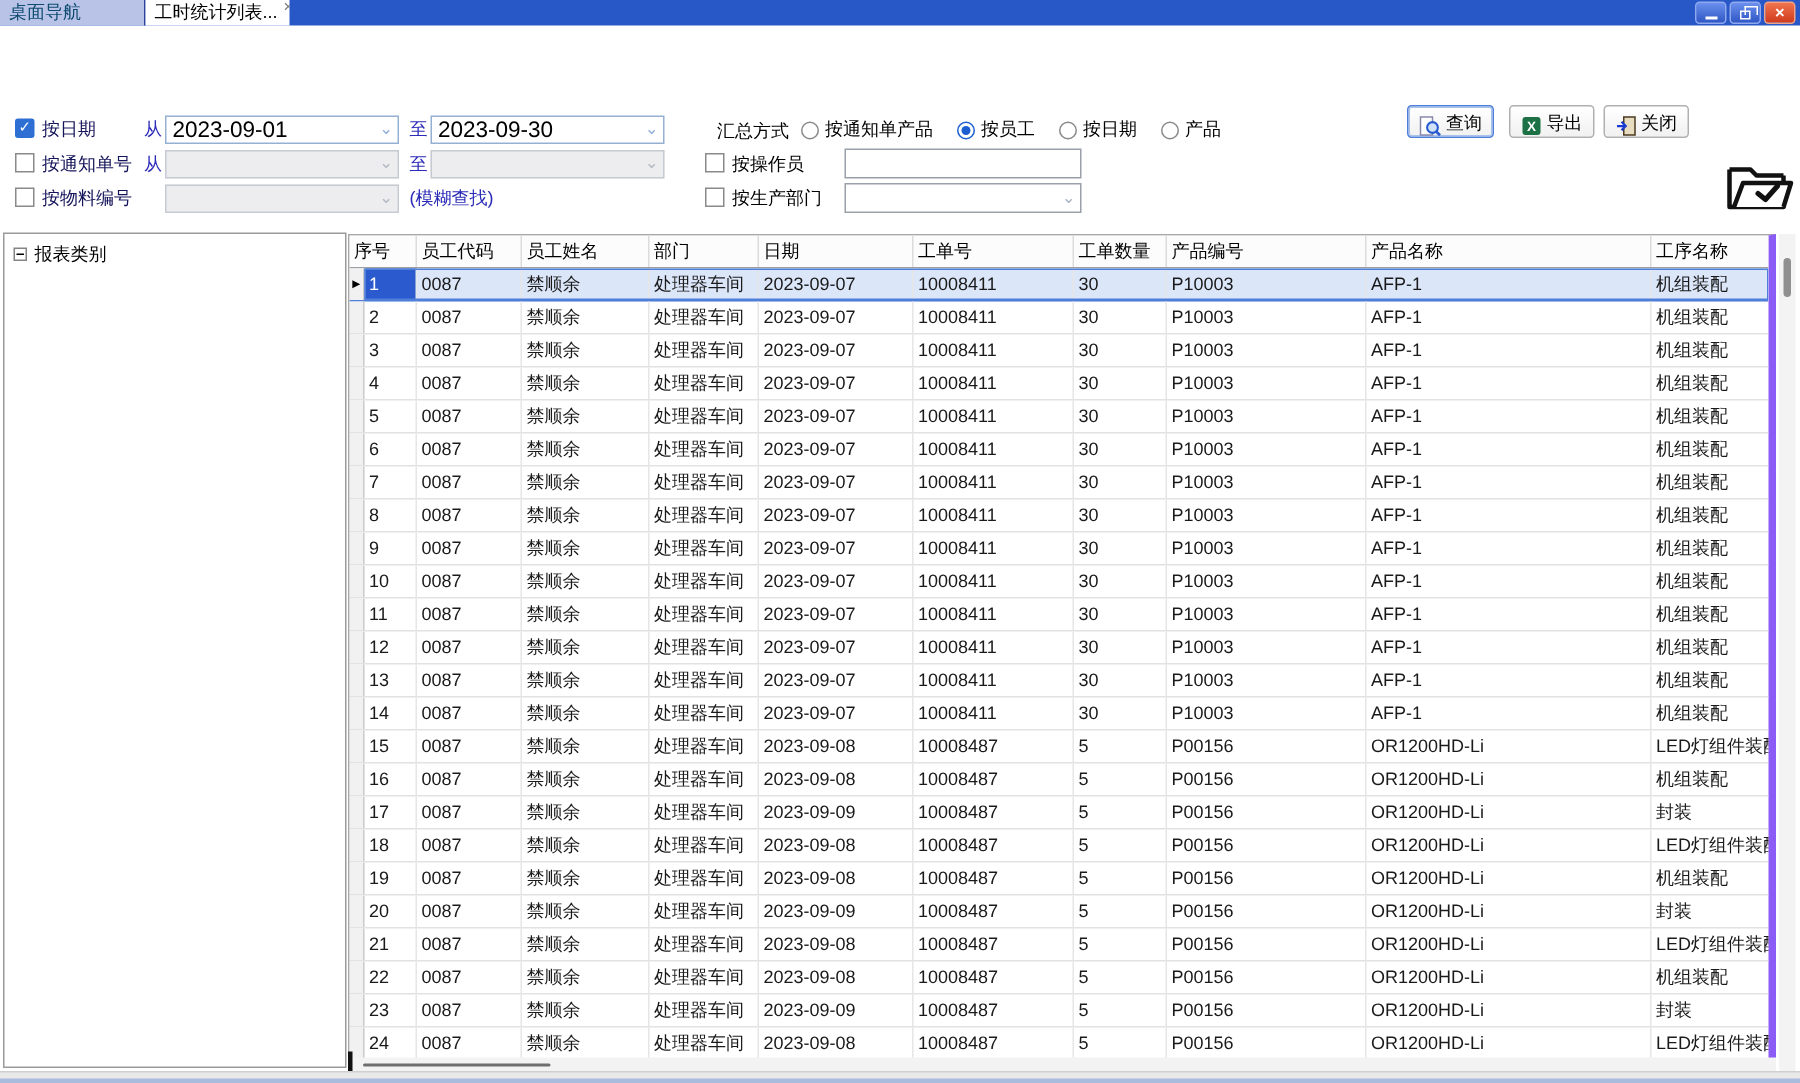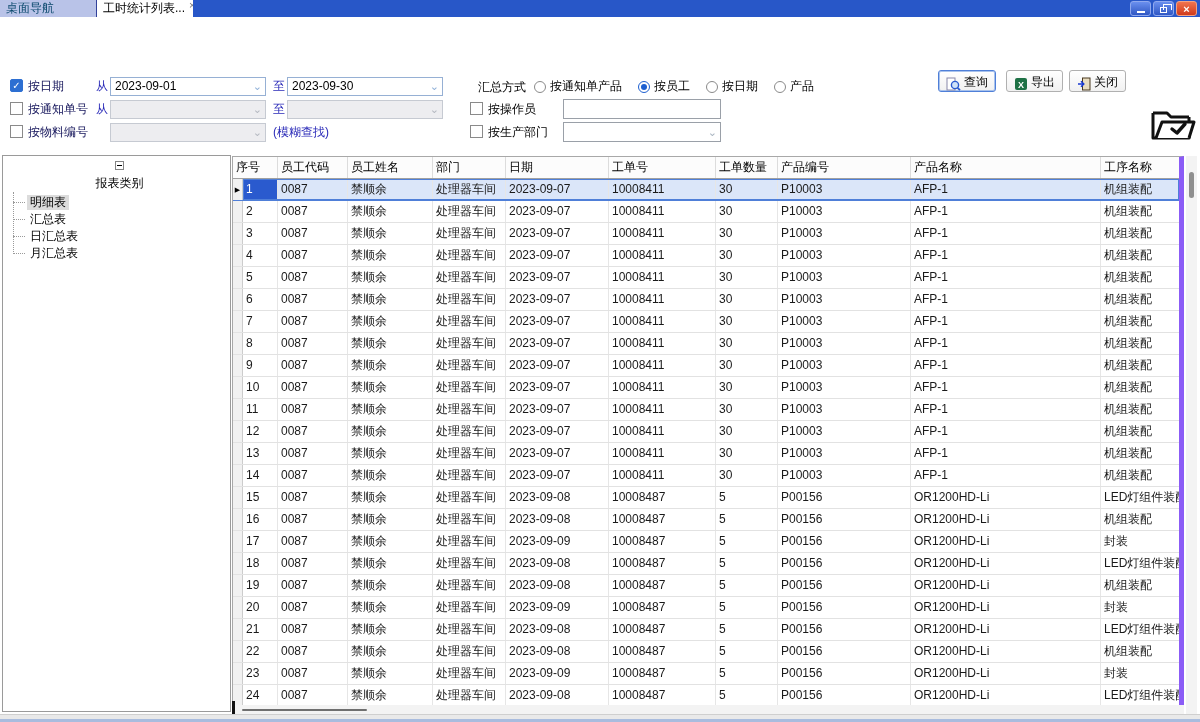--- a/index.html
+++ b/index.html
@@ -22,39 +22,39 @@
   .glyph-min{width:8px;height:2px;background:#fff;margin-top:7px;}
   .glyph-restore{width:7px;height:6px;border:1px solid #fff;position:relative;margin-top:3px;}
   .glyph-restore::before{content:"";position:absolute;left:2px;top:-4px;width:7px;height:5px;border:1px solid #fff;border-bottom:none;}
   
   .flabel{position:absolute;font-size:12px;line-height:14px;white-space:nowrap;}
   .navy{color:#14145a;}
   .blue{color:#2a2ab8;}
   .cb{position:absolute;width:13px;height:13px;border:1px solid #8a8a8a;background:#fff;}
   .cb.checked{background:#2d6fd2;border-color:#2d6fd2;color:#fff;font-size:10px;line-height:12px;text-align:center;border-radius:2px;}
   .combo{position:absolute;height:19px;background:#fff;border:1px solid #96b0d4;}
-  .combo .val{display:block;font-size:12px;line-height:17px;padding-left:4px;overflow:hidden;white-space:nowrap;}
+  .combo .val{display:block;font-size:15px;line-height:17px;padding-left:4px;overflow:hidden;white-space:nowrap;}
   .combo .arrow{position:absolute;right:3px;top:0px;font-size:11px;color:#8fb0d8;line-height:17px;}
   .combo.disabled{background:#ededf0;border-color:#c6cad2;}
   .combo.disabled .arrow{color:#b4b8c0;}
   .combo.plain{border-color:#9aa0a8;}
   .combo.plain .arrow{color:#a8b4c0;}
   .radio-row{position:absolute;display:flex;gap:6px;}
   .radio-item{display:flex;align-items:center;gap:4px;margin-right:10px;}
   .radio{width:12px;height:12px;border:1px solid #8a8a8a;border-radius:50%;background:#fff;position:relative;flex:none;}
   .radio.sel{border-color:#1d5fd0;}
   .radio.sel::after{content:"";position:absolute;left:2px;top:2px;width:6px;height:6px;border-radius:50%;background:#1d5fd0;}
   
   .btn{position:absolute;height:22px;background:linear-gradient(#ffffff,#f1f1f1);border:1px solid #b0b0b0;
     border-radius:3px;font-size:12px;display:flex;align-items:flex-end;gap:3px;padding:0 7px;white-space:nowrap;}
   .btn.focused{border-color:#4f7fd8;box-shadow:inset 0 0 0 1px #a8c2ec;}
   .folder-icon{position:absolute;left:1148px;top:102px;}
   
   .treepanel{position:absolute;left:2px;top:155px;width:229px;height:557px;border:1px solid #9a9a9a;background:#fff;overflow:hidden;}
-  .troot{display:flex;align-items:center;gap:5px;margin:5px 0 2px 6px;flex-direction:column;}
+  .troot{display:flex;align-items:center;gap:5px;margin:5px 0 2px 6px;}
   .expander{width:9px;height:9px;border:1px solid #848484;position:relative;background:#fff;flex:none;}
   .expander::after{content:"";position:absolute;left:1px;top:3px;width:5px;height:1px;background:#000;}
   .tchildren{position:relative;margin-left:10px;}
   .tchildren::before{content:"";position:absolute;left:0;top:-2px;bottom:8px;border-left:1px dotted #9a9a9a;}
   .titem{display:flex;align-items:center;height:17px;}
   .titem .tick{width:12px;border-top:1px dotted #9a9a9a;margin-right:2px;flex:none;}
   .titem .tlabel{padding:0 3px;line-height:15px;}
   .titem .tlabel.sel{background:#dcdcdc;}
   
   .grid{position:absolute;left:232px;top:156px;width:952px;height:558px;background:#fff;overflow:hidden;
@@ -201,38 +201,20 @@
     <path d="M8 36 L14 20 L46 20 L41 36" fill="#fff" stroke="#111" stroke-width="3" stroke-linejoin="round"></path>
     <path d="M24 27 L29 31 L37 22" fill="none" stroke="#111" stroke-width="3.4" stroke-linecap="round" stroke-linejoin="round"></path>
   </svg>
 </div>
 
 <div class="treepanel">
   <div class="troot">
     <span class="expander"></span>
     <span>报表类别</span>
   </div>
-  <div class="tchildren">
-      <div class="titem">
-        <span class="tick"></span>
-        <span class="tlabel sel">明细表</span>
-      </div>
-      <div class="titem">
-        <span class="tick"></span>
-        <span class="tlabel">汇总表</span>
-      </div>
-      <div class="titem">
-        <span class="tick"></span>
-        <span class="tlabel">日汇总表</span>
-      </div>
-      <div class="titem">
-        <span class="tick"></span>
-        <span class="tlabel">月汇总表</span>
-      </div>
-    </div>
 </div>
 
 <div class="grid">
   <div class="ghead">
       <div class="hcell h0">序号</div>
       <div class="hcell h1">员工代码</div>
       <div class="hcell h2">员工姓名</div>
       <div class="hcell h3">部门</div>
       <div class="hcell h4">日期</div>
       <div class="hcell h5">工单号</div>

